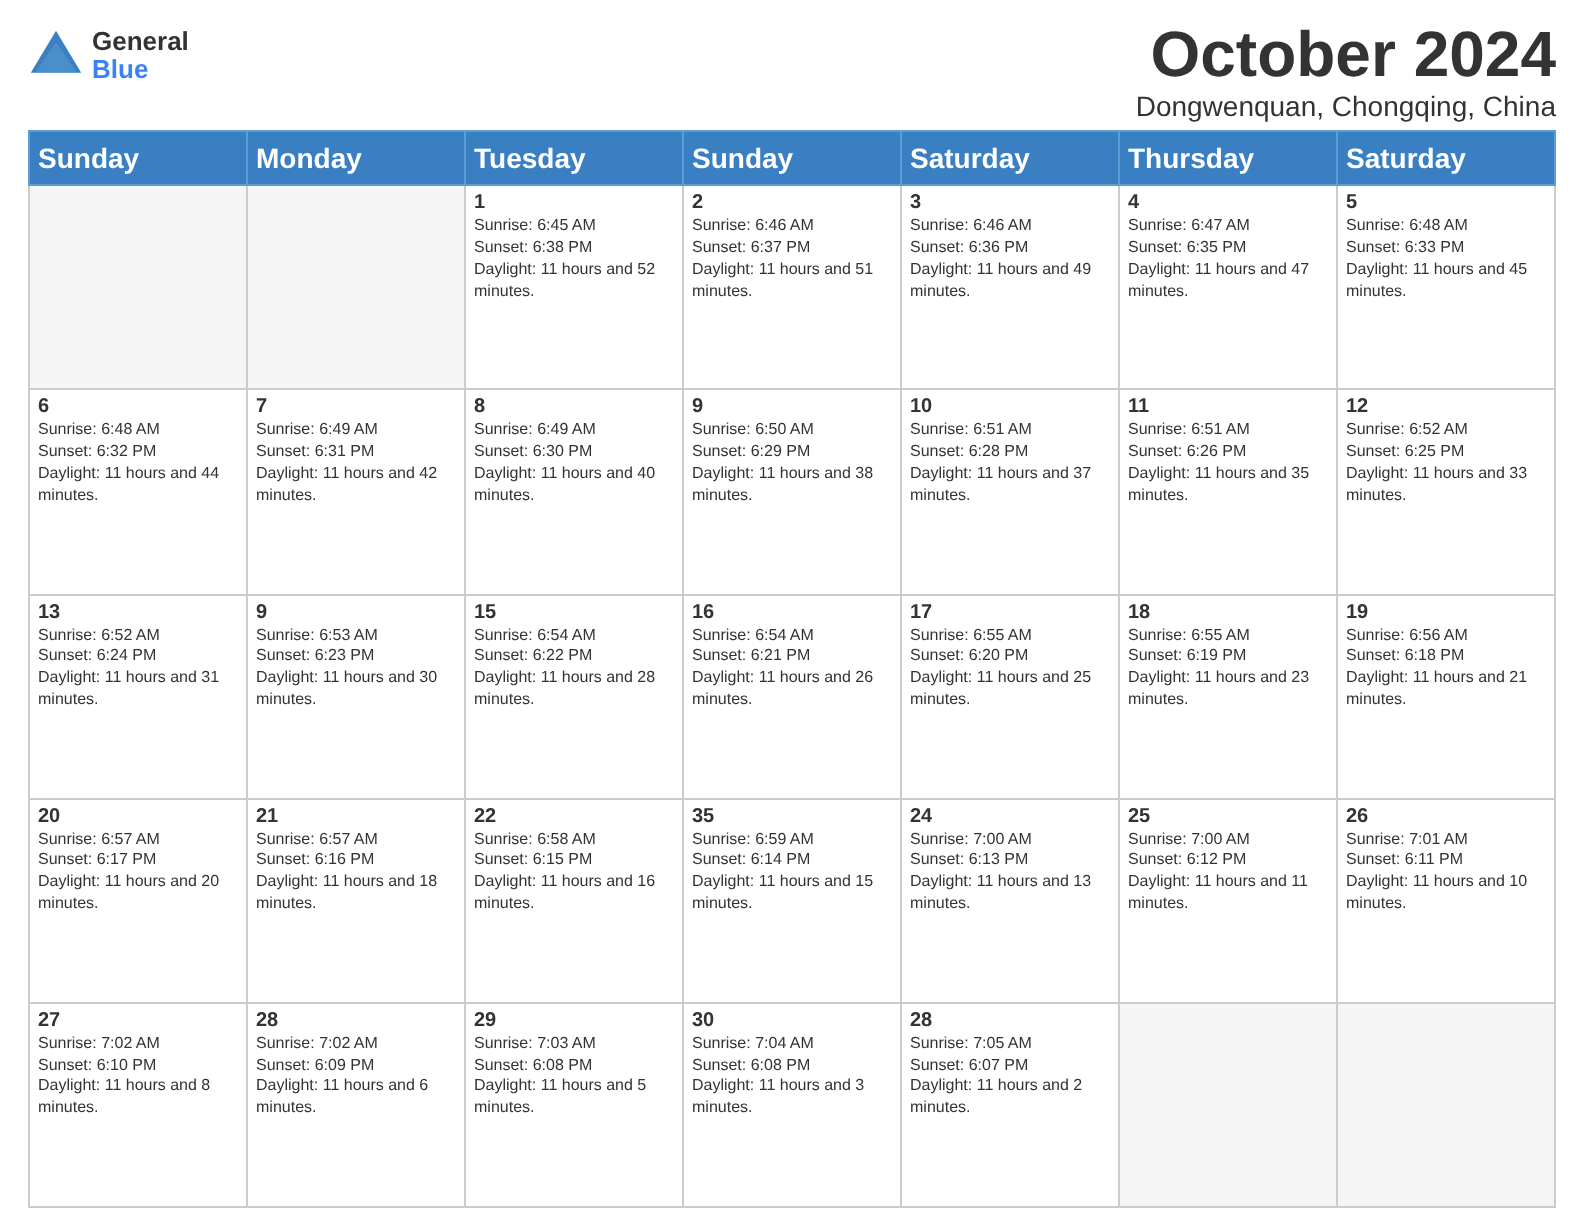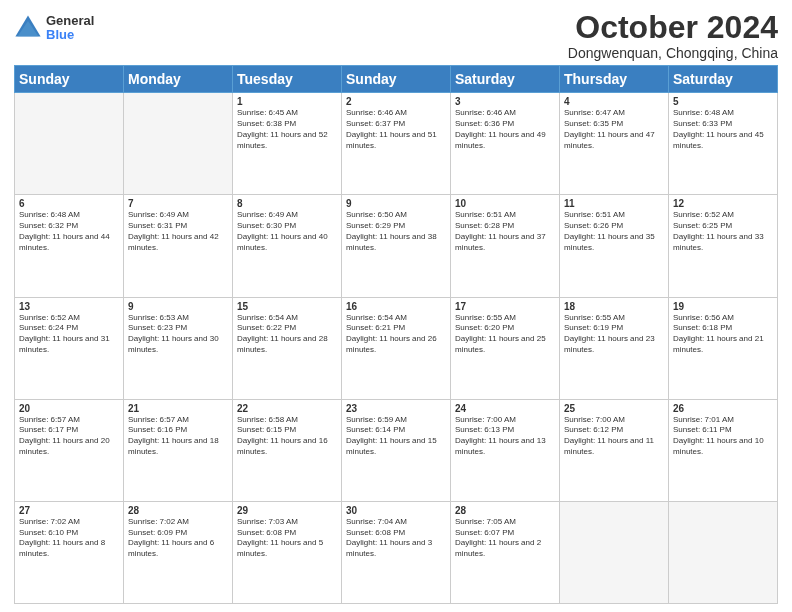--- a/index.html
+++ b/index.html
@@ -220,21 +220,21 @@
           </td>
           <td>
             <span class="day-num">21</span>
             <div class="day-info">Sunrise: 6:57 AM<br>Sunset: 6:16 PM<br>Daylight: 11 hours and 18 minutes.</div>
           </td>
           <td>
             <span class="day-num">22</span>
             <div class="day-info">Sunrise: 6:58 AM<br>Sunset: 6:15 PM<br>Daylight: 11 hours and 16 minutes.</div>
           </td>
           <td>
-            <span class="day-num">23</span>
+            <span class="day-num">35</span>
             <div class="day-info">Sunrise: 6:59 AM<br>Sunset: 6:14 PM<br>Daylight: 11 hours and 15 minutes.</div>
           </td>
           <td>
             <span class="day-num">24</span>
             <div class="day-info">Sunrise: 7:00 AM<br>Sunset: 6:13 PM<br>Daylight: 11 hours and 13 minutes.</div>
           </td>
           <td>
             <span class="day-num">25</span>
             <div class="day-info">Sunrise: 7:00 AM<br>Sunset: 6:12 PM<br>Daylight: 11 hours and 11 minutes.</div>
           </td>

